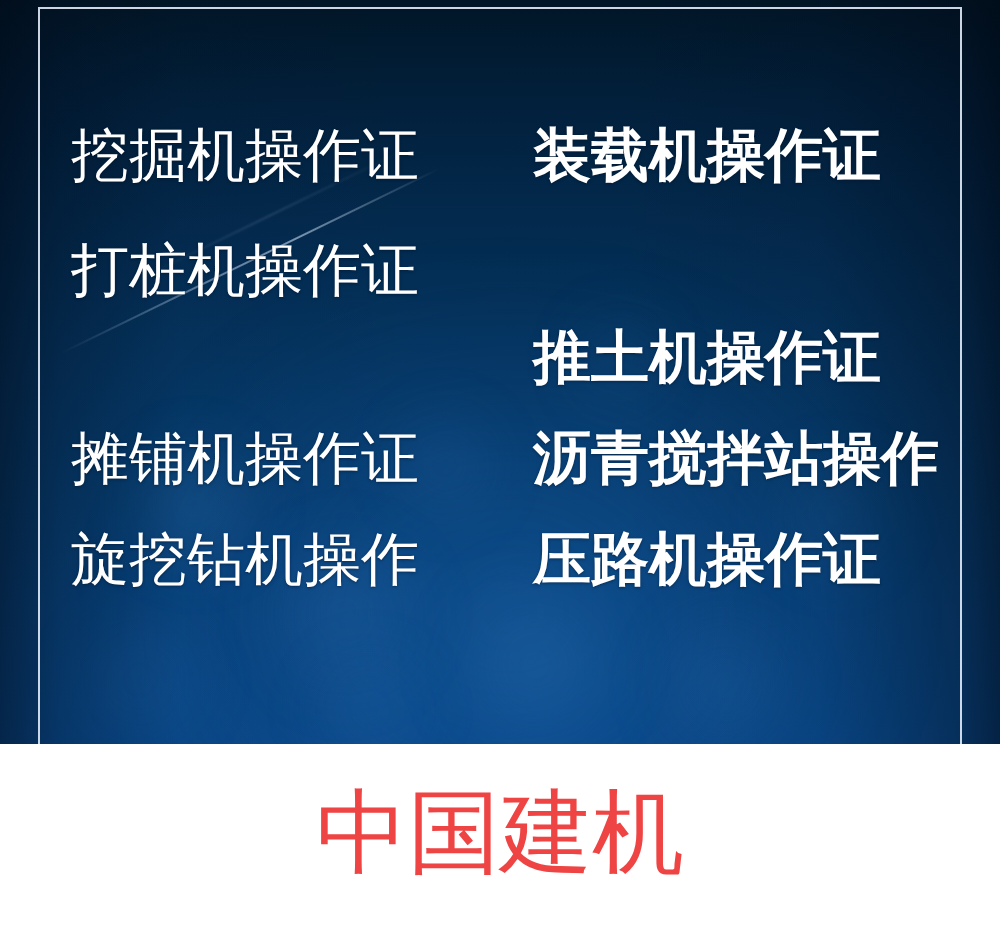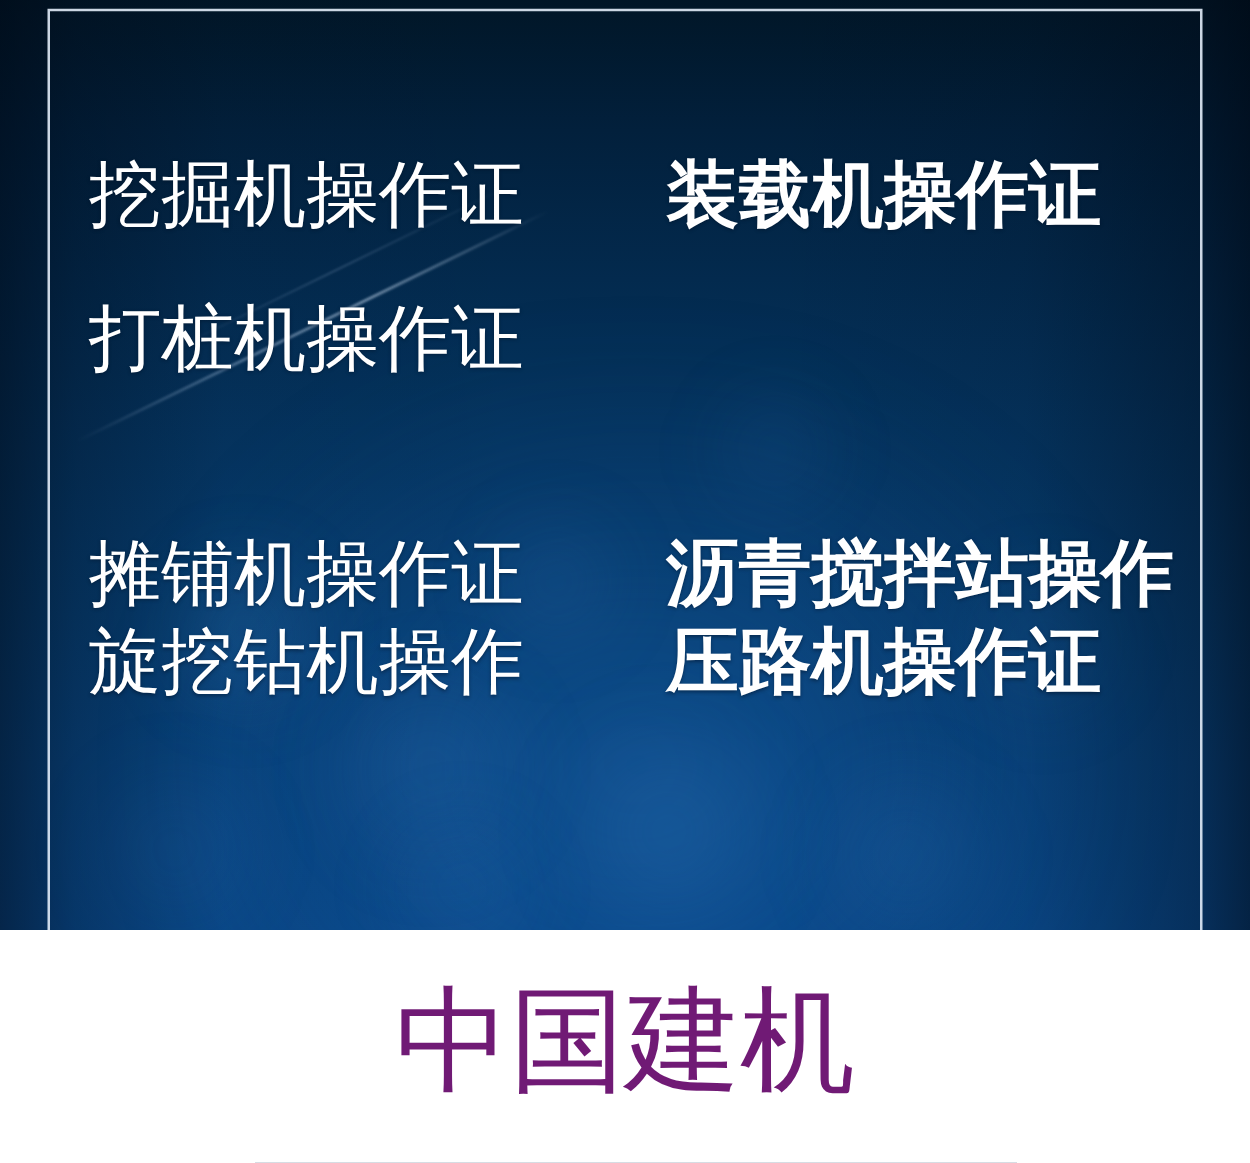--- a/index.html
+++ b/index.html
@@ -166,21 +166,21 @@
     position: absolute;
     left: 0;
     width: 1000px;
     height: 72px;
     display: flex;
   }
   .cert-row.r0 { top: 119px; }
   .cert-row.r1 { top: 234px; }
   .cert-row.r2 { top: 321px; }
   .cert-row.r3 { top: 422px; }
-  .cert-row.r4 { top: 493px; }
+  .cert-row.r4 { top: 523px; }
 
   .cert-item {
     font-size: 58px;
     line-height: 72px;
     color: #ffffff;
     white-space: nowrap;
     letter-spacing: 0px;
     text-shadow: 0 1px 3px rgba(0, 14, 32, 0.45);
     font-weight: 400;
   }
@@ -195,21 +195,21 @@
     width: 1000px;
     height: 186px;
     background: #ffffff;
     display: flex;
     align-items: center;
     justify-content: center;
   }
   .caption-text {
     font-size: 92px;
     line-height: 1;
-    color: #701a75;
+    color: #ef4444;
     font-weight: 400;
     letter-spacing: 0px;
     white-space: nowrap;
     transform: translateY(-4px);
   }
 </style>
 </head>
 <body>
 
 <div class="poster">
@@ -238,20 +238,21 @@
     <div class="cert-row r0">
       <span class="cert-item col-left">挖掘机操作证</span>
       <span class="cert-item col-right">装载机操作证</span>
     </div>
 
     <div class="cert-row r1">
       <span class="cert-item col-left">打桩机操作证</span>
     </div>
 
     <div class="cert-row r2">
+      <span class="cert-item col-right">推土机操作证</span>
     </div>
 
     <div class="cert-row r3">
       <span class="cert-item col-left">摊铺机操作证</span>
       <span class="cert-item col-right">沥青搅拌站操作</span>
     </div>
 
     <div class="cert-row r4">
       <span class="cert-item col-left">旋挖钻机操作</span>
       <span class="cert-item col-right">压路机操作证</span>

